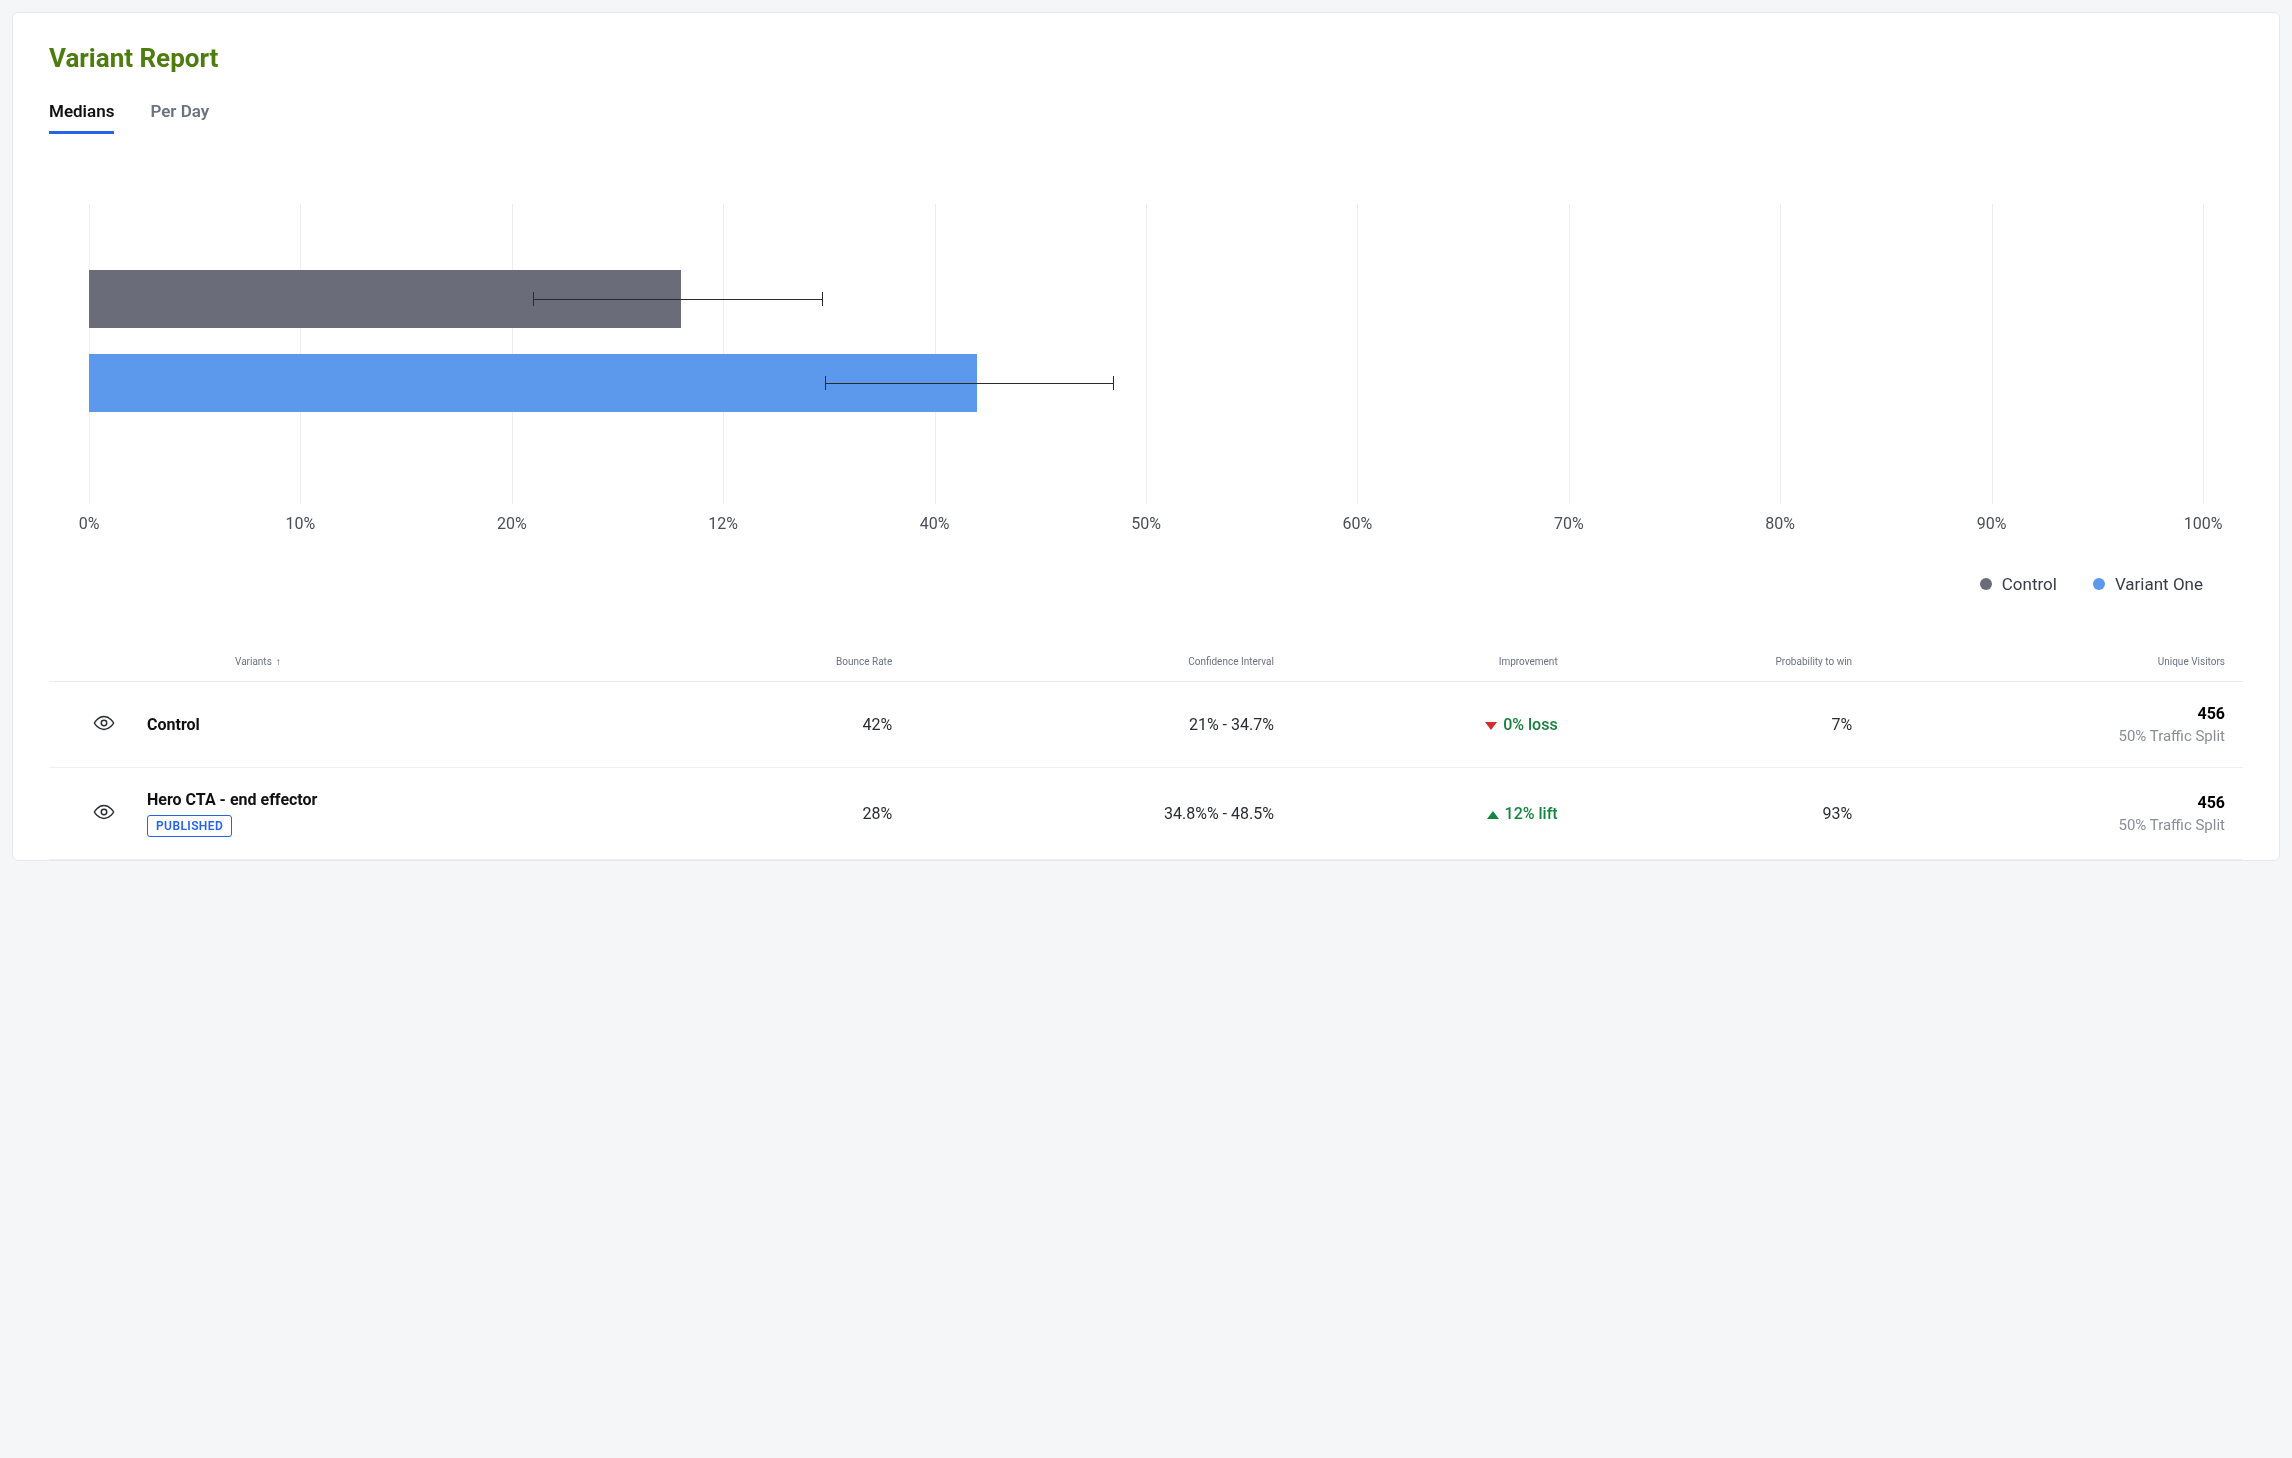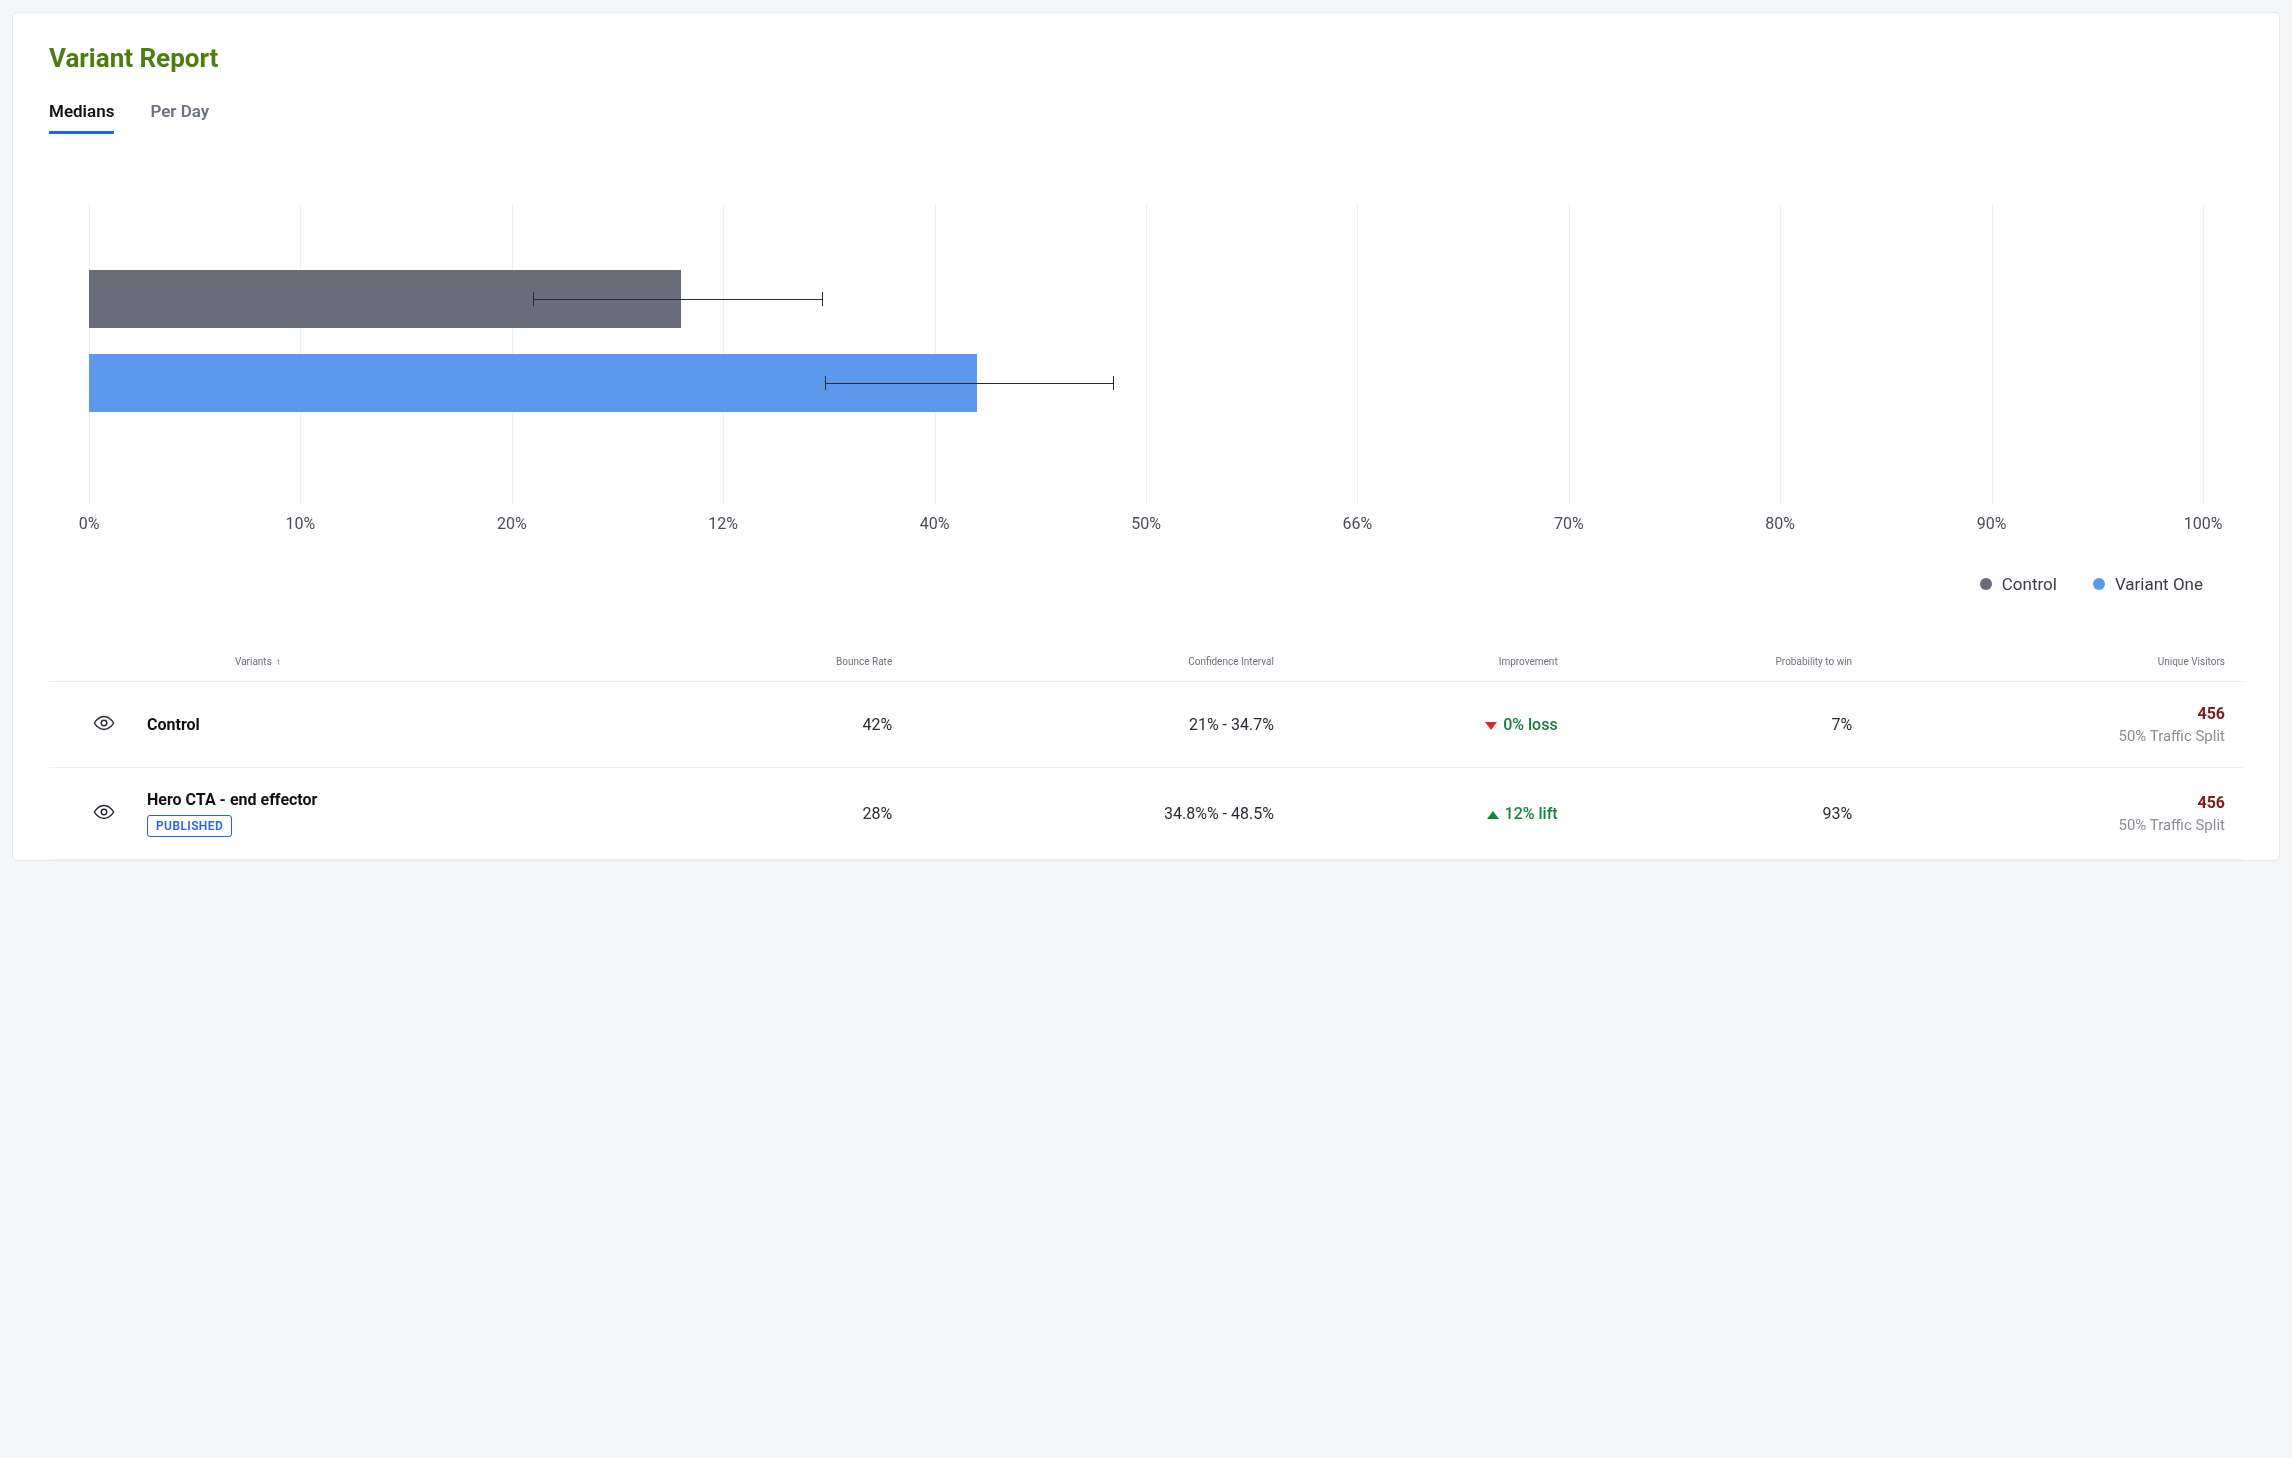--- a/index.html
+++ b/index.html
@@ -158,21 +158,21 @@
   .tri {
     display: inline-block;
     width: 0; height: 0;
     border-left: 6px solid transparent;
     border-right: 6px solid transparent;
     margin-right: 6px;
     vertical-align: middle;
   }
   .tri.down { border-top: 8px solid #d22d2d; }
   .tri.up { border-bottom: 8px solid #12863f; }
-  .visitors-main { font-weight: 700; color: #7f1d1d; }
+  .visitors-main { font-weight: 700; color: #000000; }
   .visitors-sub { color: #8a8d96; font-size: 15px; margin-top: 4px; }
   .eye-icon svg { width: 22px; height: 22px; stroke: #2b2d35; fill: none; stroke-width: 1.6; }
 </style>
 </head>
 <body>
 
 <div class="card">
 
   <h1 class="title">Variant Report</h1>
 
@@ -203,21 +203,21 @@
           <div class="errbar" style="left: 34.8%; width: 13.7%; top: 179px;"></div>
         </div>
     </div>
     <div class="xaxis" id="xaxis">
         <div class="xtick" style="left: 0%;">0%</div>
         <div class="xtick" style="left: 10%;">10%</div>
         <div class="xtick" style="left: 20%;">20%</div>
         <div class="xtick" style="left: 30%;">12%</div>
         <div class="xtick" style="left: 40%;">40%</div>
         <div class="xtick" style="left: 50%;">50%</div>
-        <div class="xtick" style="left: 60%;">66%</div>
+        <div class="xtick" style="left: 60%;">60%</div>
         <div class="xtick" style="left: 70%;">70%</div>
         <div class="xtick" style="left: 80%;">80%</div>
         <div class="xtick" style="left: 90%;">90%</div>
         <div class="xtick" style="left: 100%;">100%</div>
       </div>
   </div>
 
   <div class="legend">
     <div class="legend-item">
       <span class="swatch control"></span>

